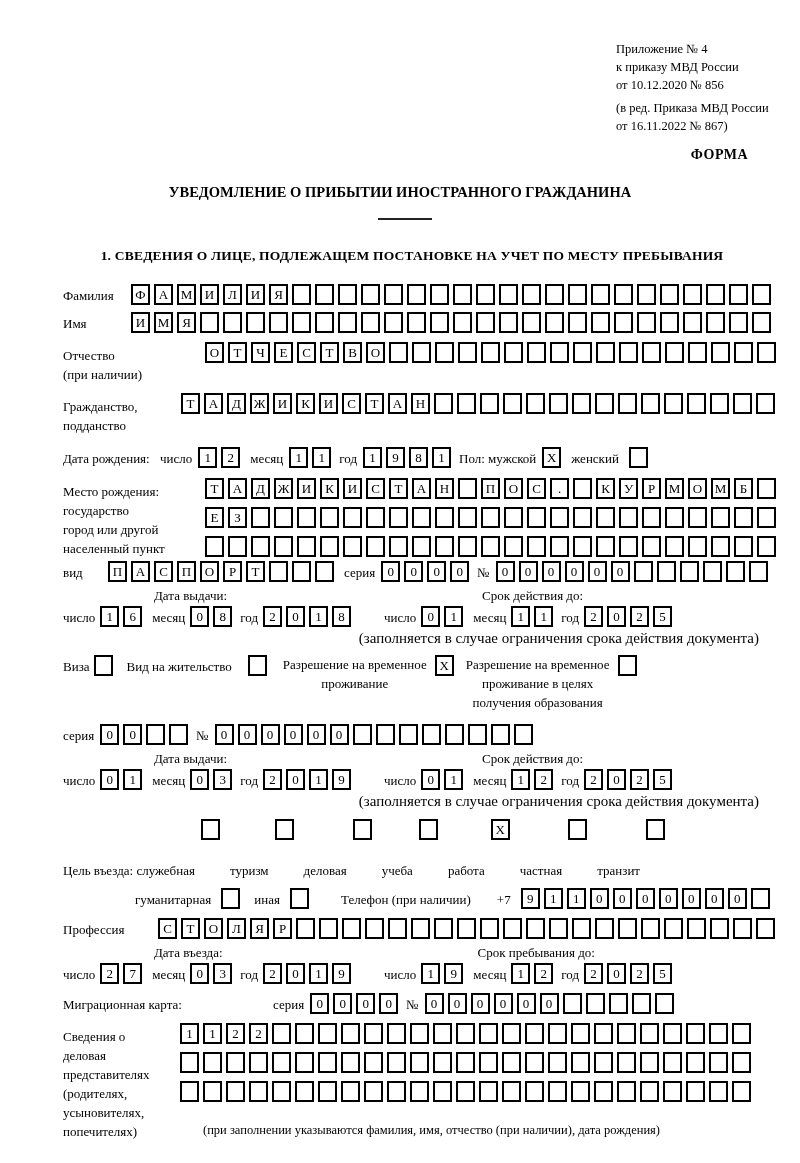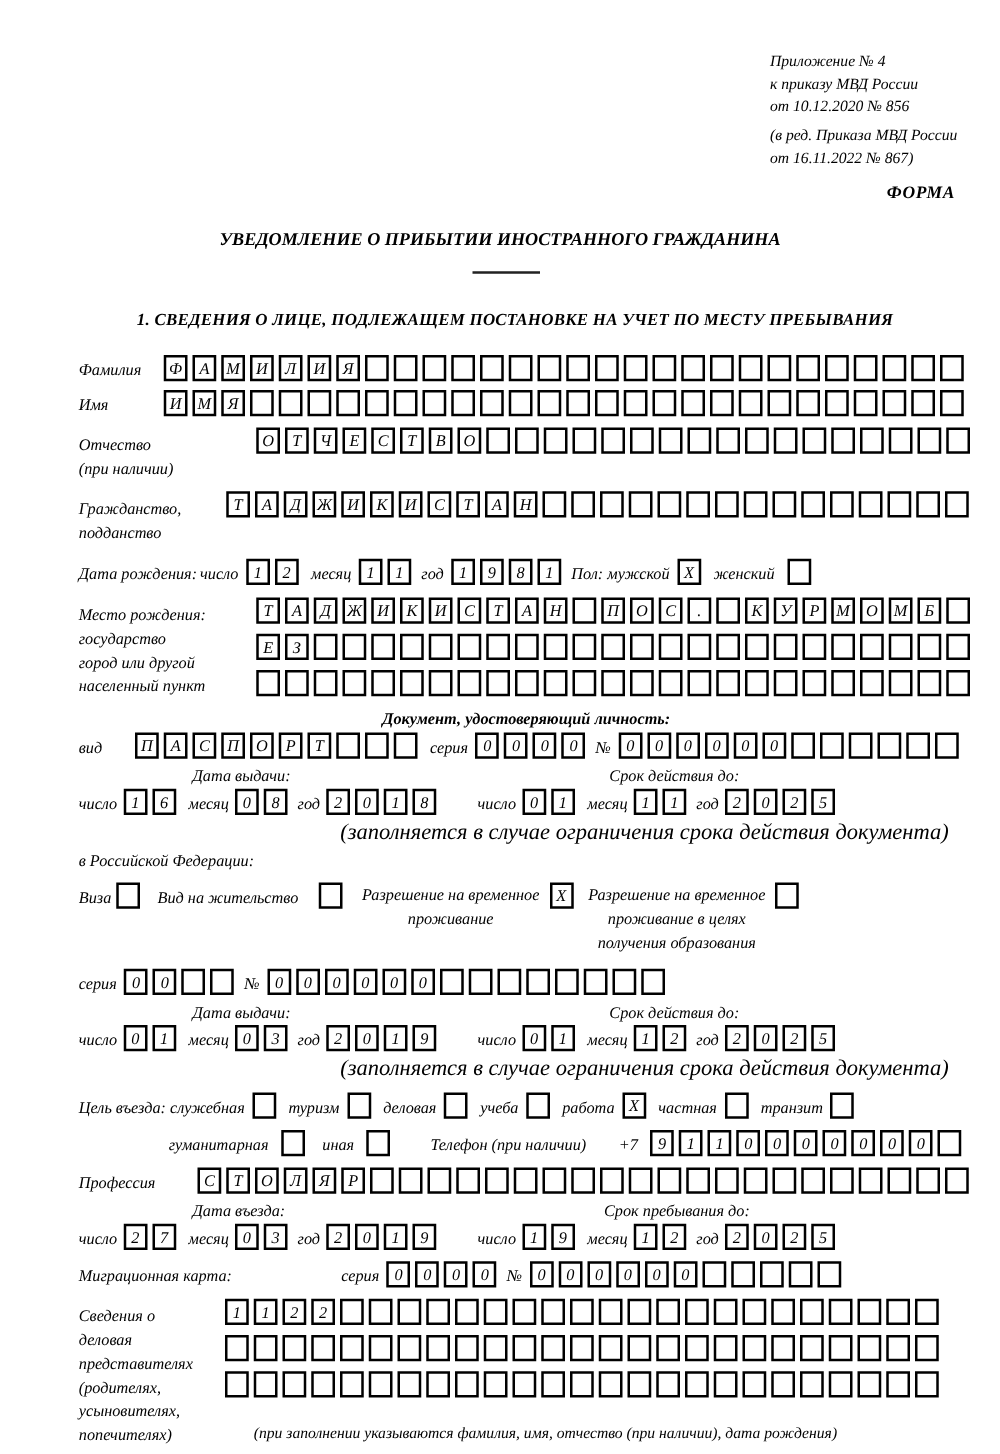--- a/index.html
+++ b/index.html
@@ -3,26 +3,26 @@
 <meta charset="utf-8">
 <style>
   * { box-sizing: border-box; }
   html,body { margin:0; padding:0; }
   body {
     width:800px; height:1163px;
     background:#ffffff; color:#000;
     font-family:"Liberation Serif", serif;
     font-size:13px;
   }
-  .page { position:relative; width:800px; height:1163px; overflow:hidden; background:#fff;font-style:italic; }
+  .page { position:relative; width:800px; height:1163px; overflow:hidden; background:#fff; }
 
   .annex { position:absolute; left:616px; top:40px; line-height:18px; font-size:12.5px; }
   .annex .gap { margin-top:5px;text-align:right; }
 
-  .forma { position:absolute; right:36px; top:147px; font-weight:bold; font-size:14px; letter-spacing:.5px; }
+  .forma { position:absolute; right:52px; top:147px; font-weight:bold; font-size:14px; letter-spacing:.5px; }
 
   .title { position:absolute; left:0; right:0; top:181px; text-align:center;
            font-weight:bold; font-size:14.5px; line-height:23px; }
   .blankline { display:inline-block; width:54px; height:3px; border-bottom:2.5px solid #222;
                margin-left:10px; }
 
   .sec1 { position:absolute; left:28px; right:4px; top:248px; text-align:center;
           font-weight:bold; font-size:13.5px; letter-spacing:.2px; }
 
   .form { position:absolute; left:63px; top:280px; width:716px; }
@@ -46,30 +46,30 @@
   .dochdr { margin-top:9px; text-align:center; font-weight:bold; }
 
   .dhead { display:flex; margin-top:6px; }
   .dhead .h1 { margin-left:91px; }
   .dhead .h2 { margin-left:255px;text-align:right; }
   .drow { display:flex; align-items:flex-start; margin-top:2px; }
   .dgroup { display:flex; align-items:flex-start; }
   .dgroup .inlbl { padding-top:4px; }
   .dgroup .cells { margin-left:5px; }
   .g2 { margin-left:33px; }
-  .note-r { margin-top:3px; text-align:right; padding-right:20px; font-size:18px; }
+  .note-r { margin-top:3px; text-align:right; padding-right:20px; font-size:15px; }
 
   .plain { margin-top:9px; line-height:18px; }
 
   .opts { display:flex; align-items:flex-start; margin-top:8px; }
   .opt-multi { text-align:center; line-height:19px; }
   .opts .cells { margin-left:8px; margin-top:0; }
 
   .purpose { display:flex; align-items:flex-start; margin-top:9px; flex-wrap:nowrap; }
-  .purpose .inlbl { white-space:nowrap; }
+  .purpose .inlbl { white-space:nowrap;margin-top:40px; }
   .purpose .cells { margin-left:6px; margin-right:10px; }
 
   .hum { margin-left:72px; }
   .hum .cells { margin-left:10px; margin-right:14px; }
   .phone-lbl { margin-left:18px; white-space:nowrap; }
   .phone-pre { margin-left:26px; font-weight:normal; }
 
   .note-c { margin-top:6px; margin-left:140px; font-size:12.5px; }
 </style>
 </head>
@@ -347,21 +347,20 @@
             <span class="cell"></span>
             <span class="cell"></span>
             <span class="cell"></span>
             <span class="cell"></span>
             <span class="cell"></span>
             <span class="cell"></span>
           </div>
       </div>
     </div>
 
-    <div class="dochdr">Документ, удостоверяющий личность:</div>
 
     <div class="frow" style="margin-top:3px">
       <div class="lbl w-vid">вид</div>
       <div class="cells">
           <span class="cell">П</span>
           <span class="cell">А</span>
           <span class="cell">С</span>
           <span class="cell">П</span>
           <span class="cell">О</span>
           <span class="cell">Р</span>
@@ -433,21 +432,20 @@
         <div class="cells">
             <span class="cell">2</span>
             <span class="cell">0</span>
             <span class="cell">2</span>
             <span class="cell">5</span>
           </div>
       </div>
     </div>
     <div class="note-r">(заполняется в случае ограничения срока действия документа)</div>
 
-    <div class="plain" style="margin-top:4px">в Российской Федерации:</div>
 
     <div class="opts">
       <div class="inlbl">Виза</div>
       <div class="cells" style="margin-left:4px">
           <span class="cell"></span>
         </div>
       <div class="inlbl" style="margin-left:14px">Вид на жительство</div>
       <div class="cells" style="margin-left:16px">
           <span class="cell"></span>
         </div>

